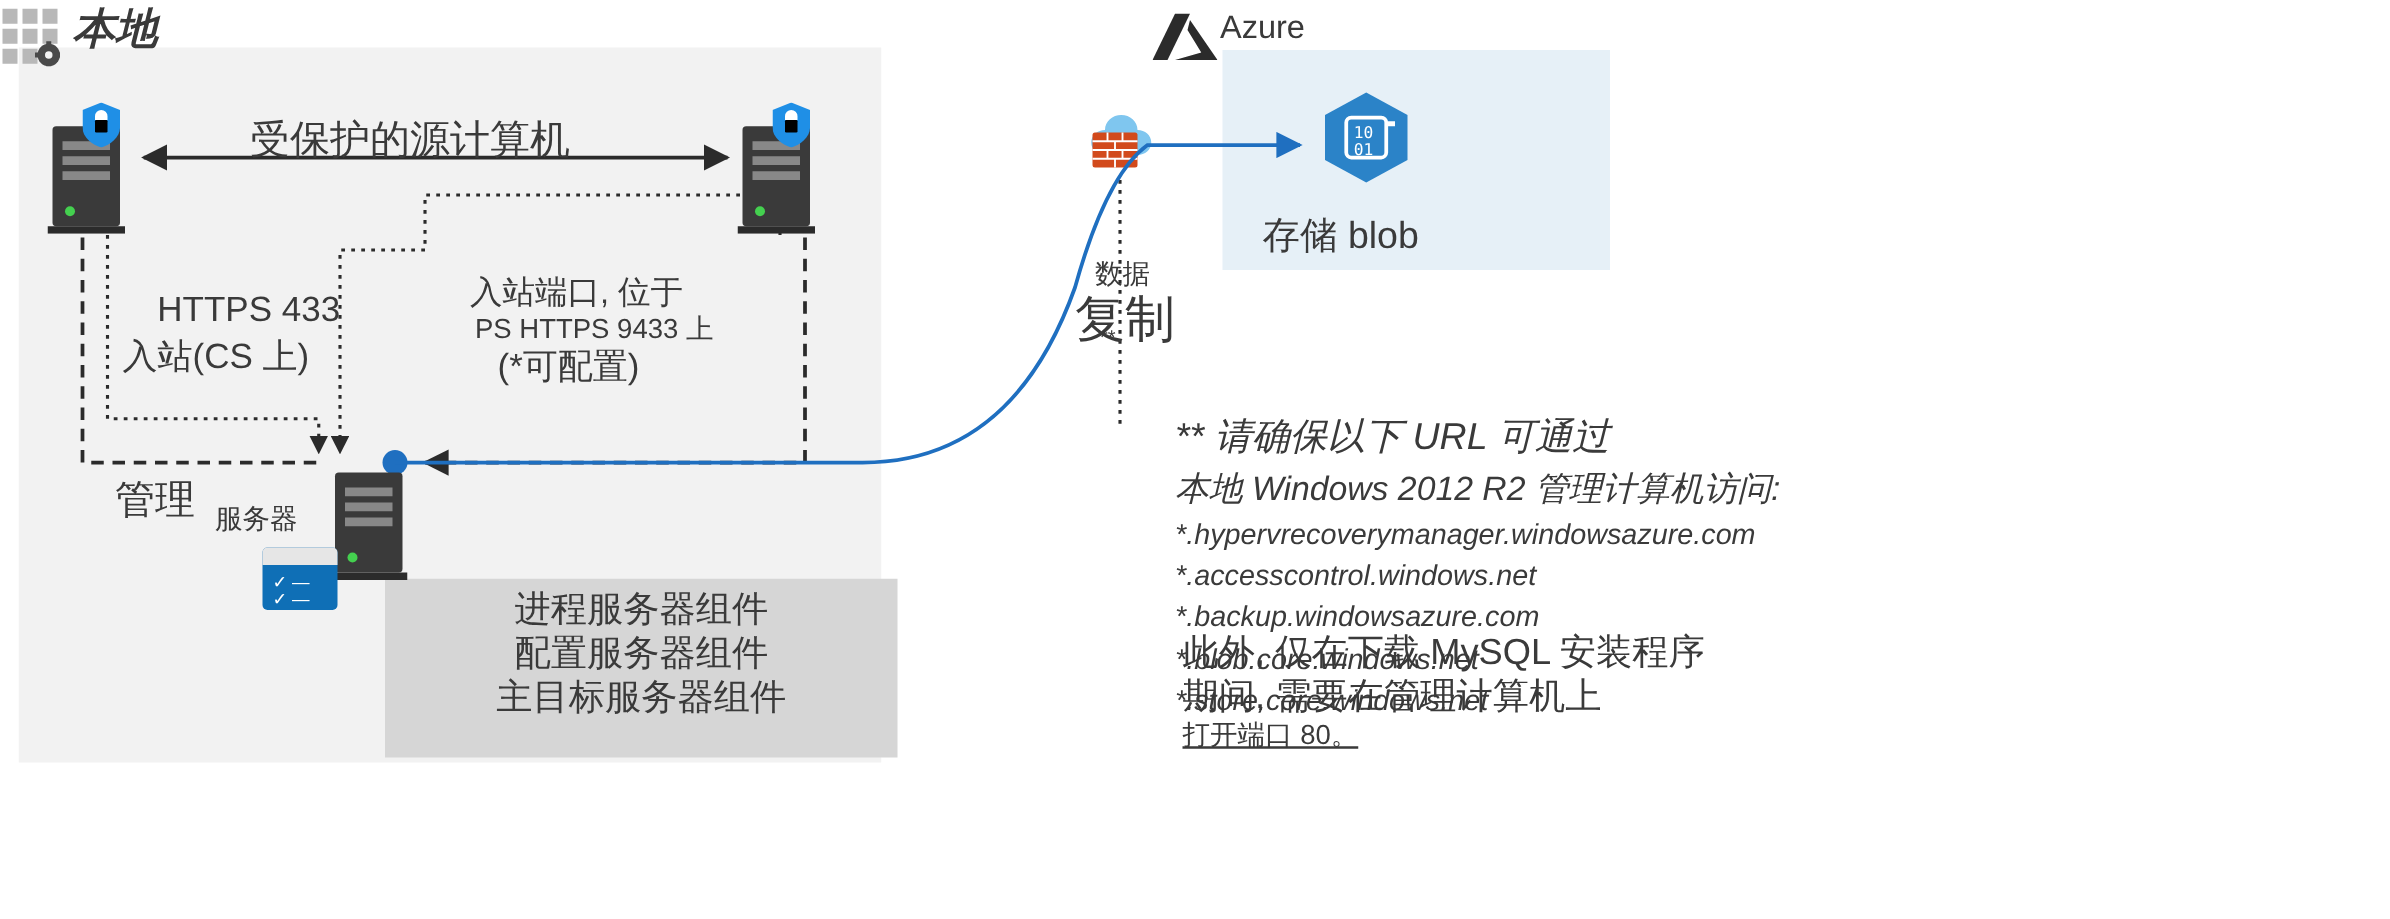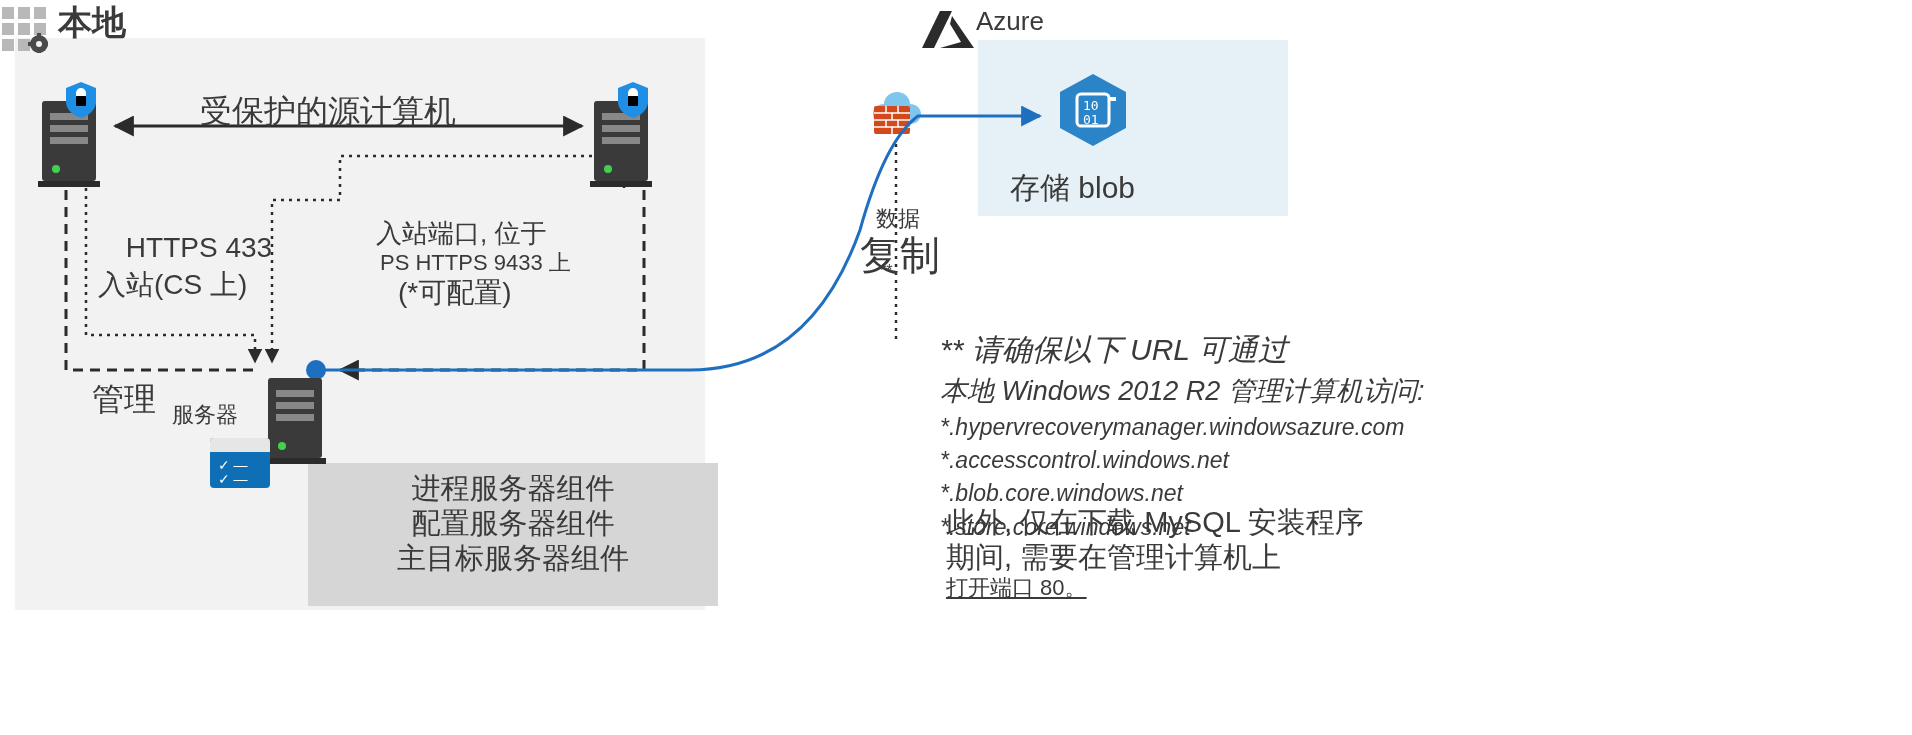--- a/index.html
+++ b/index.html
@@ -36,21 +36,21 @@
     height: 135px;
     background: #d6d6d6;
     text-align: center;
     font-size: 29px;
     line-height: 1.2;
     padding-top: 8px;
     margin-left: 16px;
   }
   .label { position: absolute; font-size: 30px; }
   .label.small { font-size: 20px; }
-  .label.bold { font-weight: 600; }
+  .label.bold { font-weight: 600; font-style: italic; }
   svg.full { position: absolute; left: 0; top: 0; }
   .server { width: 62px; height: 90px; }
   .server .body { fill: #3a3a3a; }
   .server .slot { fill: #888; }
   .server .light { fill: #44d04f; }
   .checkbox-card {
     position: absolute;
     width: 60px; height: 50px;
     background: #0f6fb6;
     border-radius: 4px;
@@ -253,20 +253,21 @@
 
 <div class="label small" style="left:876px; top:204px; font-size:22px">数据</div>
 <div class="label" style="left:860px; top:228px; font-size:40px">复制</div>
 <div class="label small" style="left:880px; top:262px; font-size:16px">**</div>
 
 <div class="url-list">
   <div style="font-size:30px">** 请确保以下 URL 可通过</div>
   <div style="font-size:27px">本地 Windows 2012 R2 管理计算机访问:</div>
   <div>*.hypervrecoverymanager.windowsazure.com</div>
   <div>*.accesscontrol.windows.net</div>
+  <div>*.backup.windowsazure.com</div>
   <div>*.blob.core.windows.net</div>
   <div>*.store.core.windows.net</div>
 </div>
 
 <div class="note-block">
   <div>此外,  仅在下载 MySQL 安装程序</div>
   <div>期间,  需要在管理计算机上</div>
   <div class="sm">打开端口 80。</div>
 </div>
 

